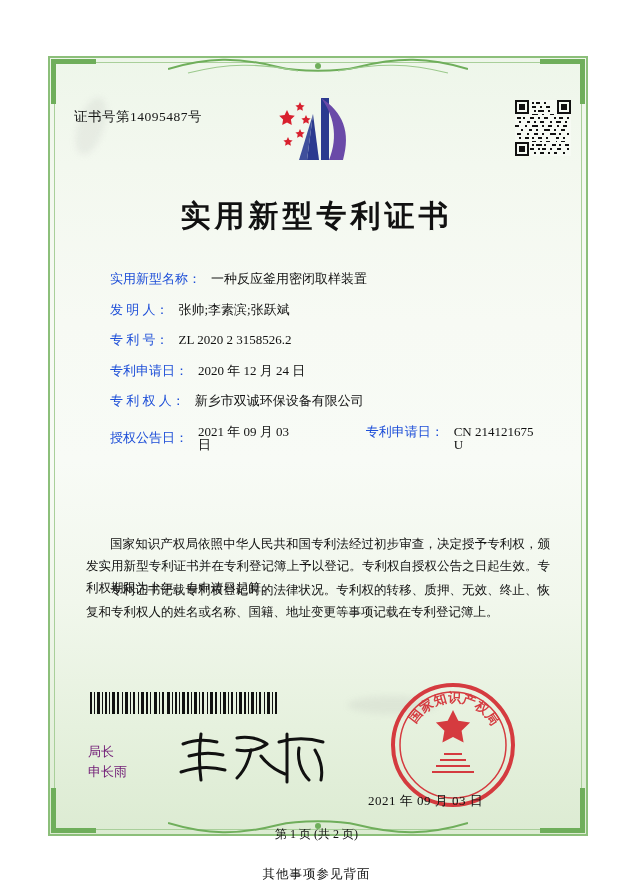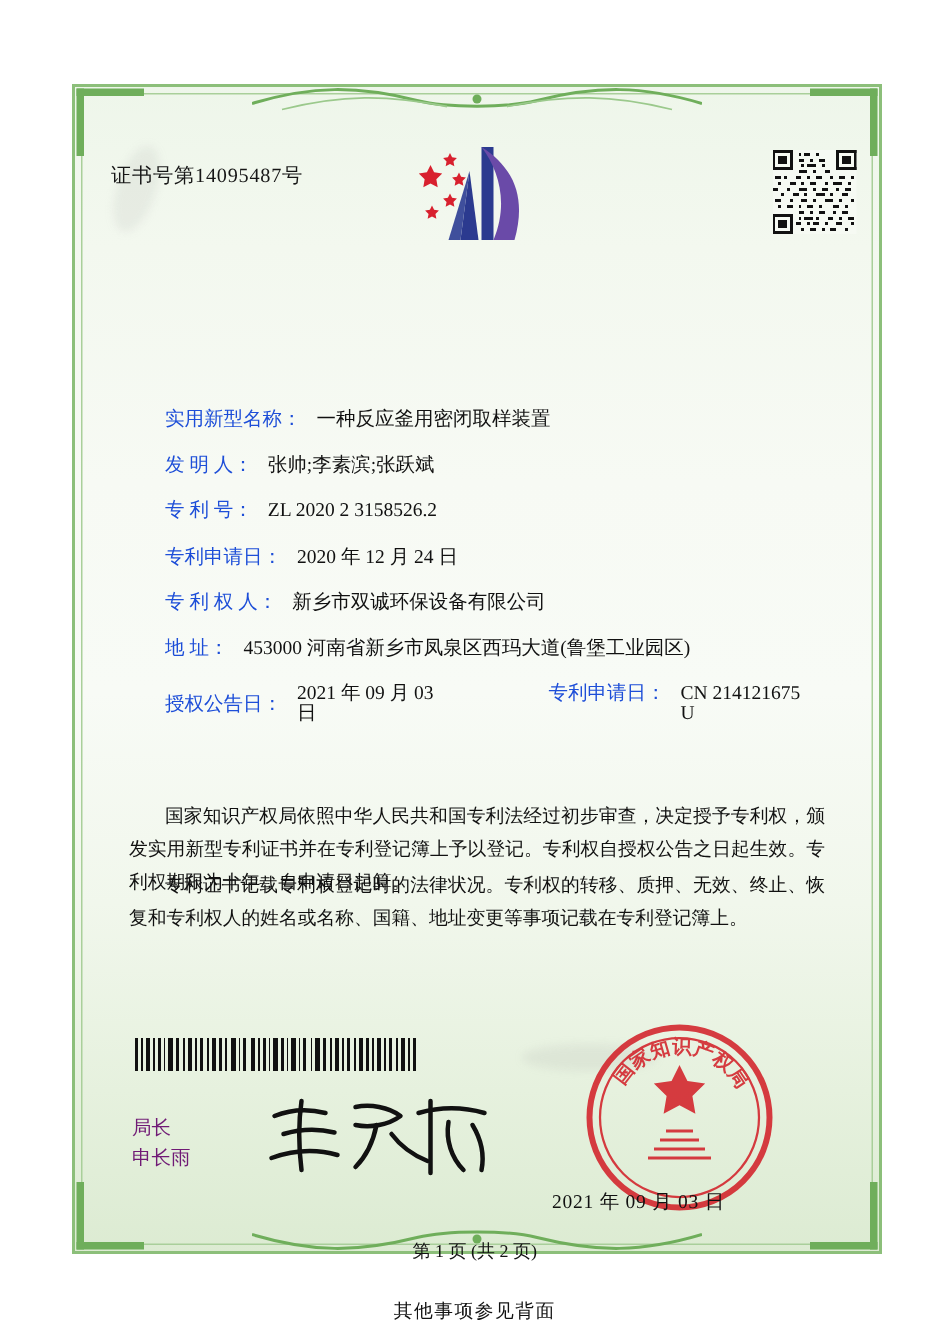--- a/index.html
+++ b/index.html
@@ -276,20 +276,21 @@
     <path d="M44 26 L38 72 L30 72 Z" fill="#3f4f9c"></path>
     <g fill="#d8202e">
       <path d="M18 22 l2.4 4.9 5.4.8-3.9 3.8.9 5.4-4.8-2.5-4.8 2.5.9-5.4-3.9-3.8 5.4-.8z"></path>
       <path d="M31 14 l1.4 2.9 3.2.5-2.3 2.2.6 3.2-2.9-1.5-2.9 1.5.6-3.2-2.3-2.2 3.2-.5z"></path>
       <path d="M37 27 l1.4 2.9 3.2.5-2.3 2.2.6 3.2-2.9-1.5-2.9 1.5.6-3.2-2.3-2.2 3.2-.5z"></path>
       <path d="M31 41 l1.4 2.9 3.2.5-2.3 2.2.6 3.2-2.9-1.5-2.9 1.5.6-3.2-2.3-2.2 3.2-.5z"></path>
       <path d="M19 49 l1.4 2.9 3.2.5-2.3 2.2.6 3.2-2.9-1.5-2.9 1.5.6-3.2-2.3-2.2 3.2-.5z"></path>
     </g>
   </svg>
 
+  <div class="title">实用新型专利证书</div>
 
   <div class="fields">
     <div class="row">
       <span class="lab">实用新型名称：</span>
       <span class="val">一种反应釜用密闭取样装置</span>
     </div>
     <div class="row">
       <span class="lab">发 明 人：</span>
       <span class="val">张帅;李素滨;张跃斌</span>
     </div>
@@ -297,24 +298,20 @@
       <span class="lab">专 利 号：</span>
       <span class="val">ZL 2020 2 3158526.2</span>
     </div>
     <div class="row">
       <span class="lab">专利申请日：</span>
       <span class="val">2020 年 12 月 24 日</span>
     </div>
     <div class="row">
       <span class="lab">专 利 权 人：</span>
       <span class="val">新乡市双诚环保设备有限公司</span>
-    </div>
-    <div class="row">
-      <span class="lab">地 址：</span>
-      <span class="val">453000 河南省新乡市凤泉区西玛大道(鲁堡工业园区)</span>
     </div>
     <div class="row two">
       <span class="lab">授权公告日：</span>
       <span class="val">2021 年 09 月 03 日</span>
       <span class="right-group">
         <span class="lab">专利申请日：</span>
         <span class="val">CN 214121675 U</span>
       </span>
     </div>
   </div>

